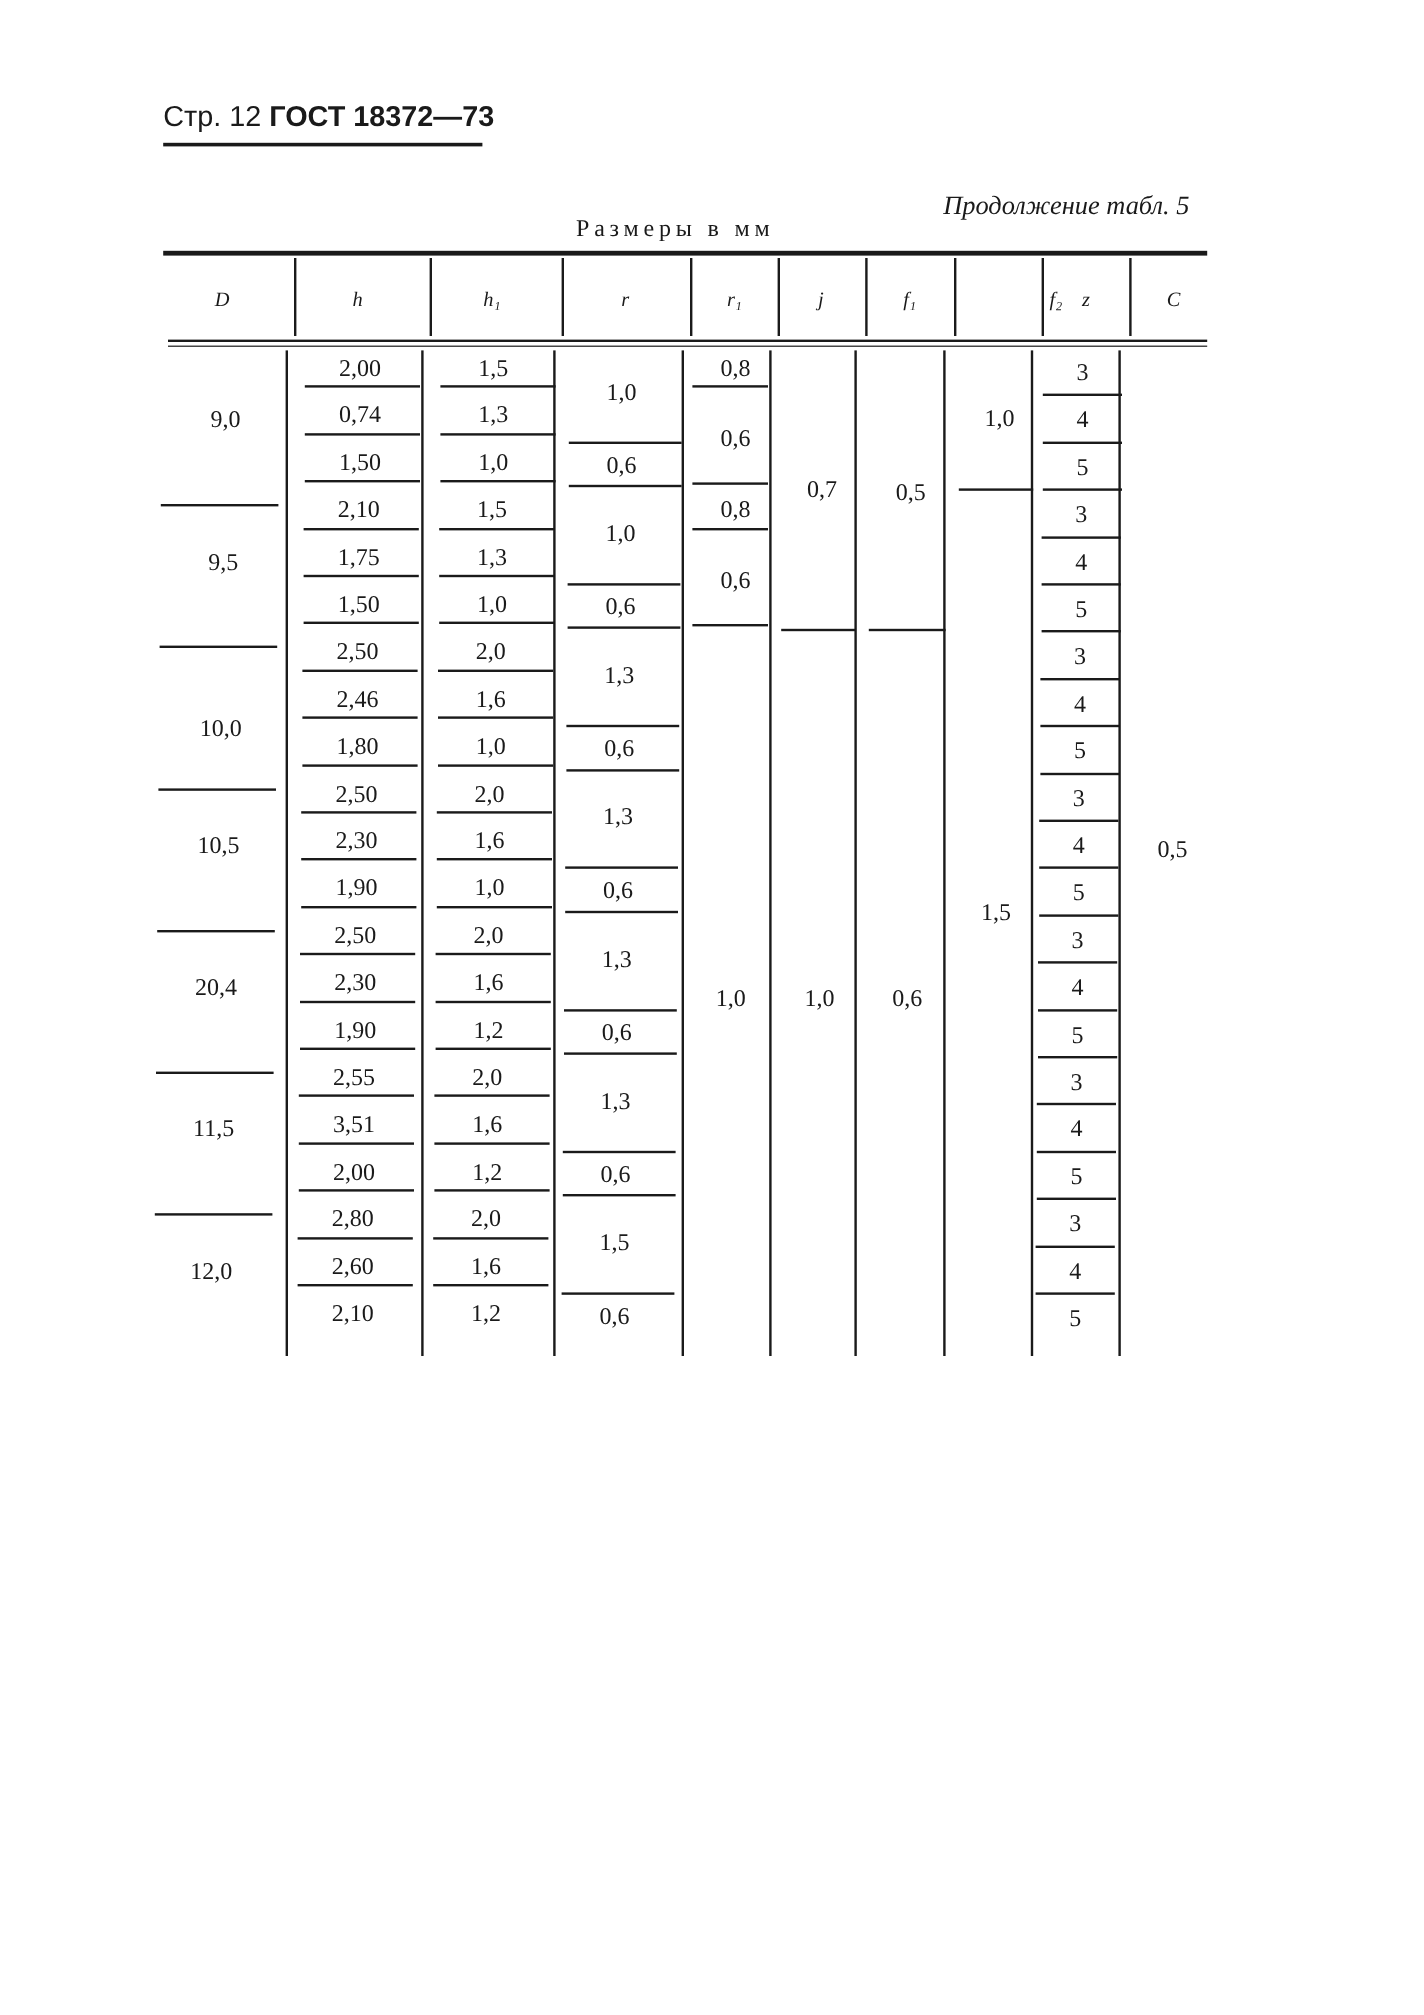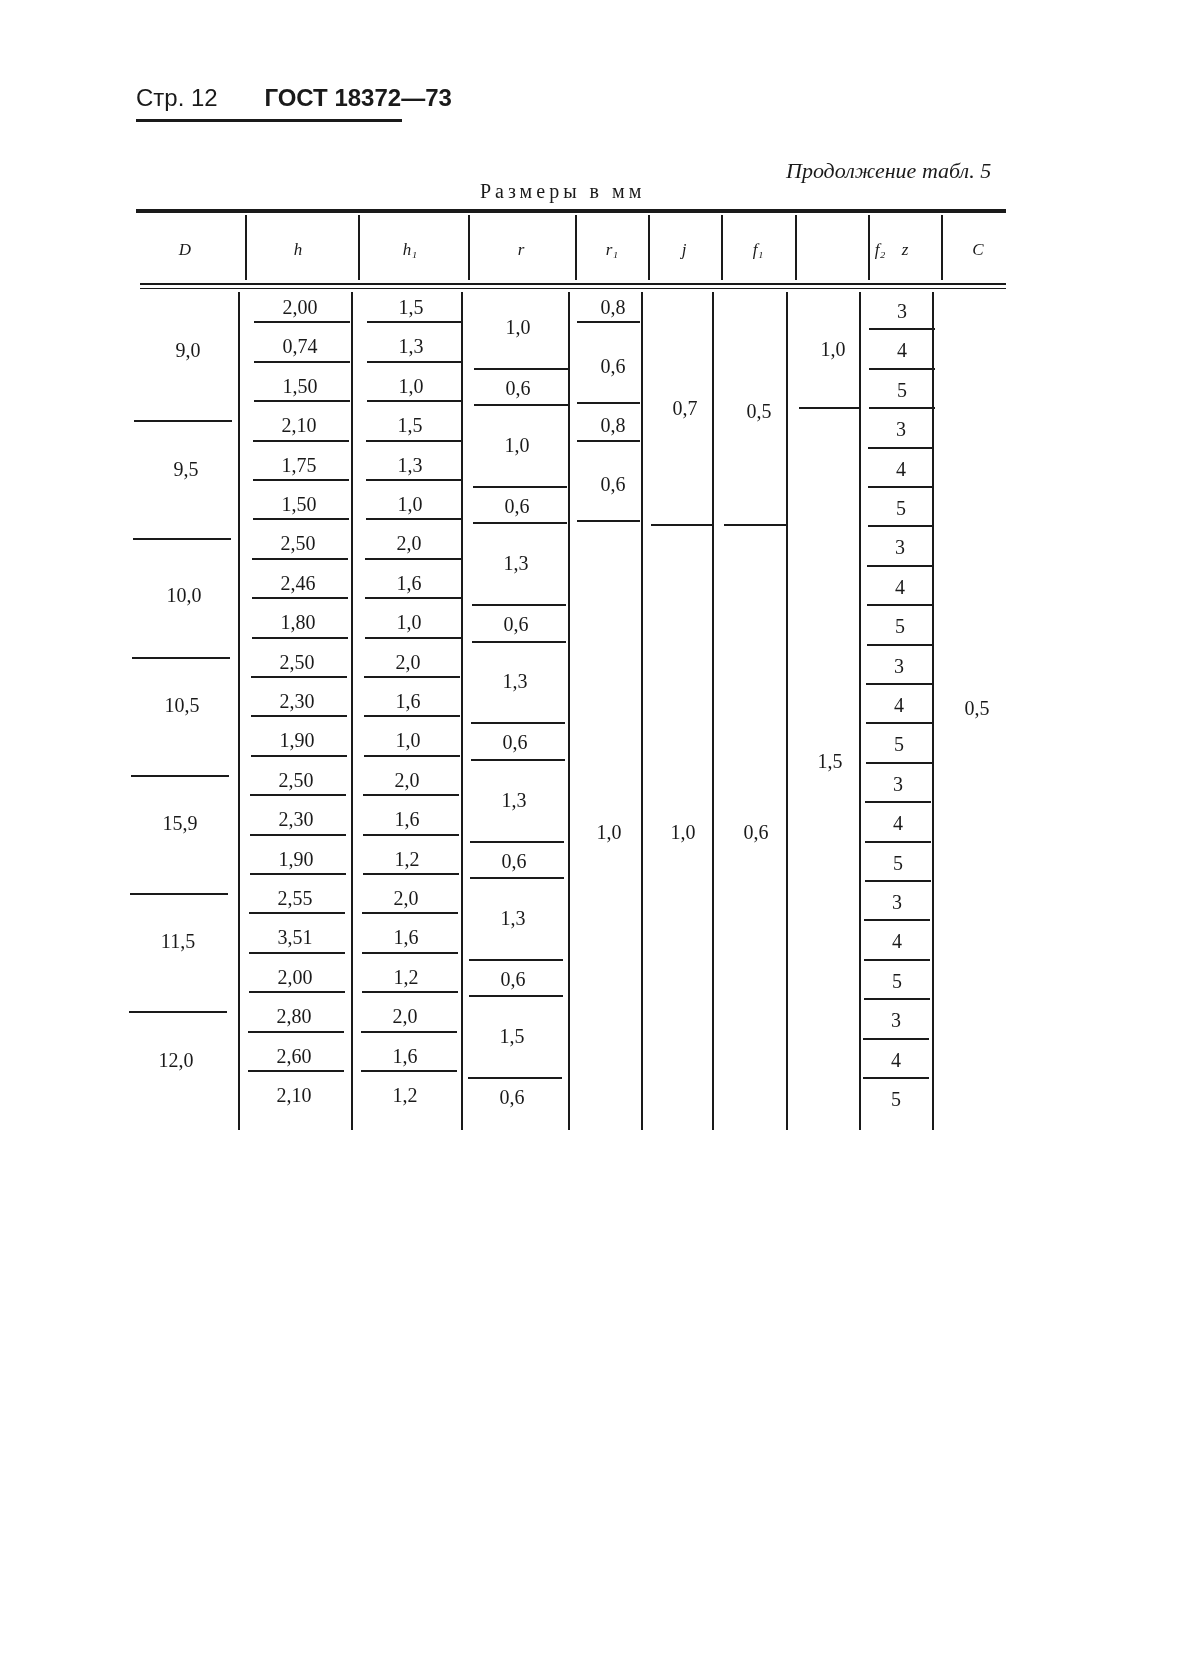--- a/index.html
+++ b/index.html
@@ -1,18 +1,18 @@
 <!DOCTYPE html>
 <html><head>
 <meta charset="utf-8">
 <style>
   html, body { margin:0; padding:0; background:#fff; }
   body { width:1187px; height:1679px; position:relative; font-family:"Liberation Serif", serif; color:#1a1a1a; overflow:hidden; }
   .hdr { position:absolute; left:136px; top:84px; font-family:"Liberation Sans", sans-serif; font-size:24px; }
-  .hdr b { font-weight:bold;margin-left:40px; }
+  .hdr b { font-weight:bold; }
   .hdr-rule { position:absolute; left:136px; top:119px; width:266px; height:3px; background:#1a1a1a; }
   .cont { position:absolute; left:786px; top:158px; font-style:italic; font-size:22px; }
   .units { position:absolute; left:480px; top:180px; font-size:20px; letter-spacing:4px; }
   .toprule { position:absolute; left:136px; top:209px; width:870px; height:4px; background:#1a1a1a; }
   .hrule2 { position:absolute; left:140px; top:283px; width:866px; height:2px; background:#1a1a1a; }
   .hrule3 { position:absolute; left:140px; top:288px; width:866px; height:1px; background:#1a1a1a; }
   .vl { position:absolute; width:1.5px; background:#1a1a1a; }
   .hl { position:absolute; height:2px; background:#1a1a1a; }
   .th { position:absolute; top:240px; font-style:italic; font-size:17px; transform:translateX(-50%); }
   .c { position:absolute; font-size:20px; transform:translateX(-50%); white-space:nowrap; }
@@ -112,21 +112,21 @@
       <div class="hl" style="left:366px;top:518.4px;width:96px"></div>
       <div class="hl" style="left:868px;top:525.4px;width:66px"></div>
       <span class="c" style="left:517px;top:433.9px">1,0</span>
       <div class="hl" style="left:473px;top:486px;width:94px"></div>
       <span class="c" style="left:517px;top:495px">0,6</span>
       <div class="hl" style="left:473px;top:522.4px;width:94px"></div>
       <span class="c" style="left:613px;top:414.2px">0,8</span>
       <div class="hl" style="left:577px;top:439.59999999999997px;width:63px"></div>
       <span class="c" style="left:613px;top:473.29999999999995px">0,6</span>
       <div class="hl" style="left:577px;top:520.4px;width:63px"></div>
-      <span class="c" style="left:184px;top:584px">10,0</span>
+      <span class="c" style="left:184px;top:596px">10,0</span>
       <div class="hl" style="left:132px;top:656.5999999999999px;width:98px"></div>
       <span class="c" style="left:298px;top:532.4px">2,50</span>
       <span class="c" style="left:409px;top:532.4px">2,0</span>
       <span class="c" style="left:900px;top:536.4px">3</span>
       <div class="hl" style="left:252px;top:557.8px;width:96px"></div>
       <div class="hl" style="left:365px;top:557.8px;width:96px"></div>
       <div class="hl" style="left:867px;top:564.8px;width:66px"></div>
       <span class="c" style="left:298px;top:571.8px">2,46</span>
       <span class="c" style="left:409px;top:571.8px">1,6</span>
       <span class="c" style="left:900px;top:575.8px">4</span>
@@ -160,21 +160,21 @@
       <span class="c" style="left:297px;top:729.3999999999999px">1,90</span>
       <span class="c" style="left:408px;top:729.3999999999999px">1,0</span>
       <span class="c" style="left:899px;top:733.3999999999999px">5</span>
       <div class="hl" style="left:251px;top:754.7999999999998px;width:96px"></div>
       <div class="hl" style="left:364px;top:754.7999999999998px;width:96px"></div>
       <div class="hl" style="left:866px;top:761.7999999999998px;width:66px"></div>
       <span class="c" style="left:515px;top:670.3px">1,3</span>
       <div class="hl" style="left:471px;top:722.3999999999999px;width:94px"></div>
       <span class="c" style="left:515px;top:731.3999999999999px">0,6</span>
       <div class="hl" style="left:471px;top:758.8px;width:94px"></div>
-      <span class="c" style="left:180px;top:812.1999999999999px">15,9</span>
+      <span class="c" style="left:180px;top:812.1999999999999px">20,4</span>
       <div class="hl" style="left:130px;top:893px;width:98px"></div>
       <span class="c" style="left:296px;top:768.8px">2,50</span>
       <span class="c" style="left:407px;top:768.8px">2,0</span>
       <span class="c" style="left:898px;top:772.8px">3</span>
       <div class="hl" style="left:250px;top:794.1999999999999px;width:96px"></div>
       <div class="hl" style="left:363px;top:794.1999999999999px;width:96px"></div>
       <div class="hl" style="left:865px;top:801.1999999999999px;width:66px"></div>
       <span class="c" style="left:296px;top:808.1999999999999px">2,30</span>
       <span class="c" style="left:407px;top:808.1999999999999px">1,6</span>
       <span class="c" style="left:898px;top:812.1999999999999px">4</span>

